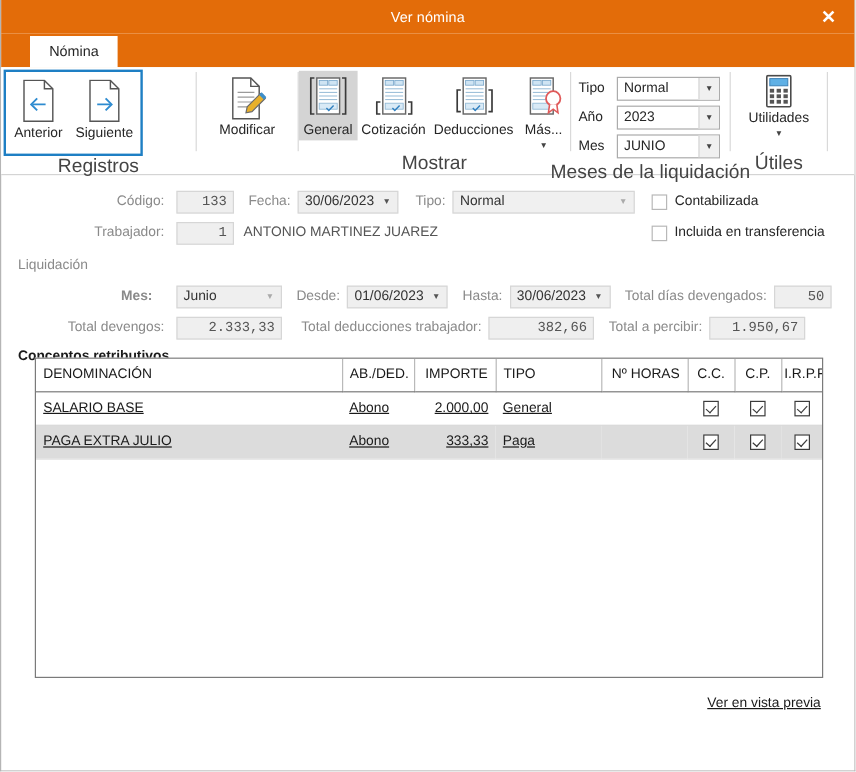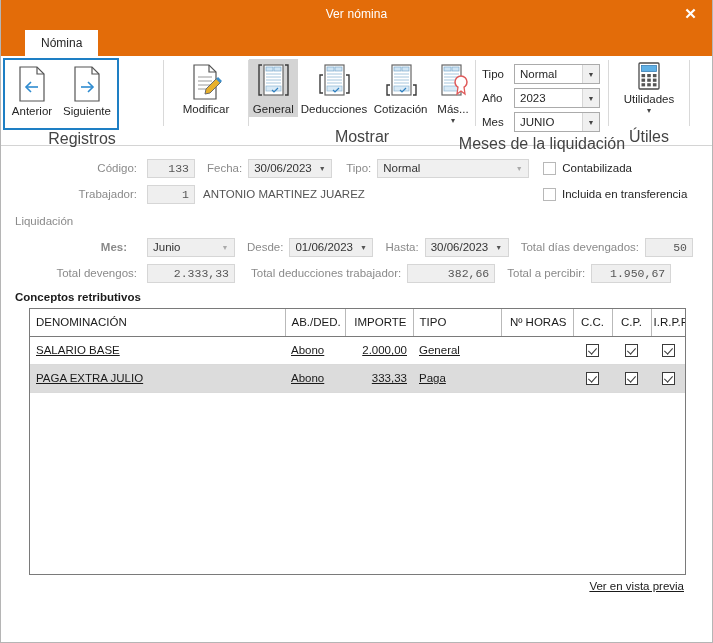--- a/index.html
+++ b/index.html
@@ -166,21 +166,21 @@
     margin-right: 6px;
   }
 
   
   .sect-title {
     font-size: 11.5px; color: #1a1a1a; font-weight: bold;
     padding: 0 0 4px 14px;
   }
   .tablewrap {
     position: absolute;
-    left: 28px; top: 308px;
+    left: 28px; top: 298px;
     width: 657px; height: 267px;
     border: 1px solid #7a7a7a;
     background: #ffffff;
     overflow: hidden;
   }
   table.grid { border-collapse: collapse; width: 100%; table-layout: fixed; }
   table.grid th {
     font-weight: normal;
     font-size: 11.5px; color: #1a1a1a;
     text-align: left;
@@ -319,60 +319,60 @@
               </g>
               <rect x="11" y="23" width="15" height="5" fill="#d9eaf6" stroke="#8fb7d4" stroke-width=".7"></rect>
               <path d="M17 27 l2 2 l4 -4" stroke="#2F7FBF" stroke-width="1.2" fill="none"></path>
               <path d="M7 2 h-3 v30 h3" fill="none" stroke="#3a3a3a" stroke-width="1.4"></path>
               <path d="M30 2 h3 v30 h-3" fill="none" stroke="#3a3a3a" stroke-width="1.4"></path>
             </svg>
           </div>
           <div class="lbl">General</div>
         </div>
 
+        <div class="btn" style="min-width:58px;">
+          <div class="glyph">
+            <svg width="36" height="38" viewBox="0 0 36 38">
+              <rect x="9" y="2" width="19" height="30" fill="#fff" stroke="#666" stroke-width="1.2"></rect>
+              <rect x="11" y="4" width="7" height="4" fill="#cfe4f3" stroke="#7ba9cc" stroke-width=".7"></rect>
+              <rect x="19" y="4" width="7" height="4" fill="#cfe4f3" stroke="#7ba9cc" stroke-width=".7"></rect>
+              <g stroke="#8fb7d4" stroke-width=".8">
+                <path d="M11 11 H26"></path>
+                  <path d="M11 14 H26"></path>
+                  <path d="M11 17 H26"></path>
+                  <path d="M11 20 H26"></path>
+              </g>
+              <rect x="11" y="23" width="15" height="5" fill="#d9eaf6" stroke="#8fb7d4" stroke-width=".7"></rect>
+              <path d="M17 27 l2 2 l4 -4" stroke="#2F7FBF" stroke-width="1.2" fill="none"></path>
+              <path d="M7 22 h-3 v10 h3" fill="none" stroke="#3a3a3a" stroke-width="1.4"></path>
+              <path d="M30 22 h3 v10 h-3" fill="none" stroke="#3a3a3a" stroke-width="1.4"></path>
+            </svg>
+          </div>
+          <div class="lbl">Cotización</div>
+        </div>
+
         <div class="btn" style="min-width:70px;">
           <div class="glyph">
             <svg width="36" height="38" viewBox="0 0 36 38">
               <rect x="9" y="2" width="19" height="30" fill="#fff" stroke="#666" stroke-width="1.2"></rect>
               <rect x="11" y="4" width="7" height="4" fill="#cfe4f3" stroke="#7ba9cc" stroke-width=".7"></rect>
               <rect x="19" y="4" width="7" height="4" fill="#cfe4f3" stroke="#7ba9cc" stroke-width=".7"></rect>
               <g stroke="#8fb7d4" stroke-width=".8">
                 <path d="M11 11 H26"></path>
                   <path d="M11 14 H26"></path>
                   <path d="M11 17 H26"></path>
                   <path d="M11 20 H26"></path>
               </g>
               <rect x="11" y="23" width="15" height="5" fill="#d9eaf6" stroke="#8fb7d4" stroke-width=".7"></rect>
               <path d="M17 27 l2 2 l4 -4" stroke="#2F7FBF" stroke-width="1.2" fill="none"></path>
               <path d="M7 12 h-3 v18 h3" fill="none" stroke="#3a3a3a" stroke-width="1.4"></path>
               <path d="M30 12 h3 v18 h-3" fill="none" stroke="#3a3a3a" stroke-width="1.4"></path>
             </svg>
           </div>
           <div class="lbl">Deducciones</div>
-        </div>
-
-        <div class="btn" style="min-width:58px;">
-          <div class="glyph">
-            <svg width="36" height="38" viewBox="0 0 36 38">
-              <rect x="9" y="2" width="19" height="30" fill="#fff" stroke="#666" stroke-width="1.2"></rect>
-              <rect x="11" y="4" width="7" height="4" fill="#cfe4f3" stroke="#7ba9cc" stroke-width=".7"></rect>
-              <rect x="19" y="4" width="7" height="4" fill="#cfe4f3" stroke="#7ba9cc" stroke-width=".7"></rect>
-              <g stroke="#8fb7d4" stroke-width=".8">
-                <path d="M11 11 H26"></path>
-                  <path d="M11 14 H26"></path>
-                  <path d="M11 17 H26"></path>
-                  <path d="M11 20 H26"></path>
-              </g>
-              <rect x="11" y="23" width="15" height="5" fill="#d9eaf6" stroke="#8fb7d4" stroke-width=".7"></rect>
-              <path d="M17 27 l2 2 l4 -4" stroke="#2F7FBF" stroke-width="1.2" fill="none"></path>
-              <path d="M7 22 h-3 v10 h3" fill="none" stroke="#3a3a3a" stroke-width="1.4"></path>
-              <path d="M30 22 h3 v10 h-3" fill="none" stroke="#3a3a3a" stroke-width="1.4"></path>
-            </svg>
-          </div>
-          <div class="lbl">Cotización</div>
         </div>
 
         <div class="btn" style="min-width:44px;">
           <div class="glyph">
             <svg width="36" height="38" viewBox="0 0 36 38">
               <rect x="7" y="2" width="19" height="30" fill="#fff" stroke="#666" stroke-width="1.2"></rect>
               <rect x="9" y="4" width="7" height="4" fill="#cfe4f3" stroke="#7ba9cc" stroke-width=".7"></rect>
               <rect x="17" y="4" width="7" height="4" fill="#cfe4f3" stroke="#7ba9cc" stroke-width=".7"></rect>
               <g stroke="#8fb7d4" stroke-width=".8">
                 <path d="M9 11 H24"></path>

